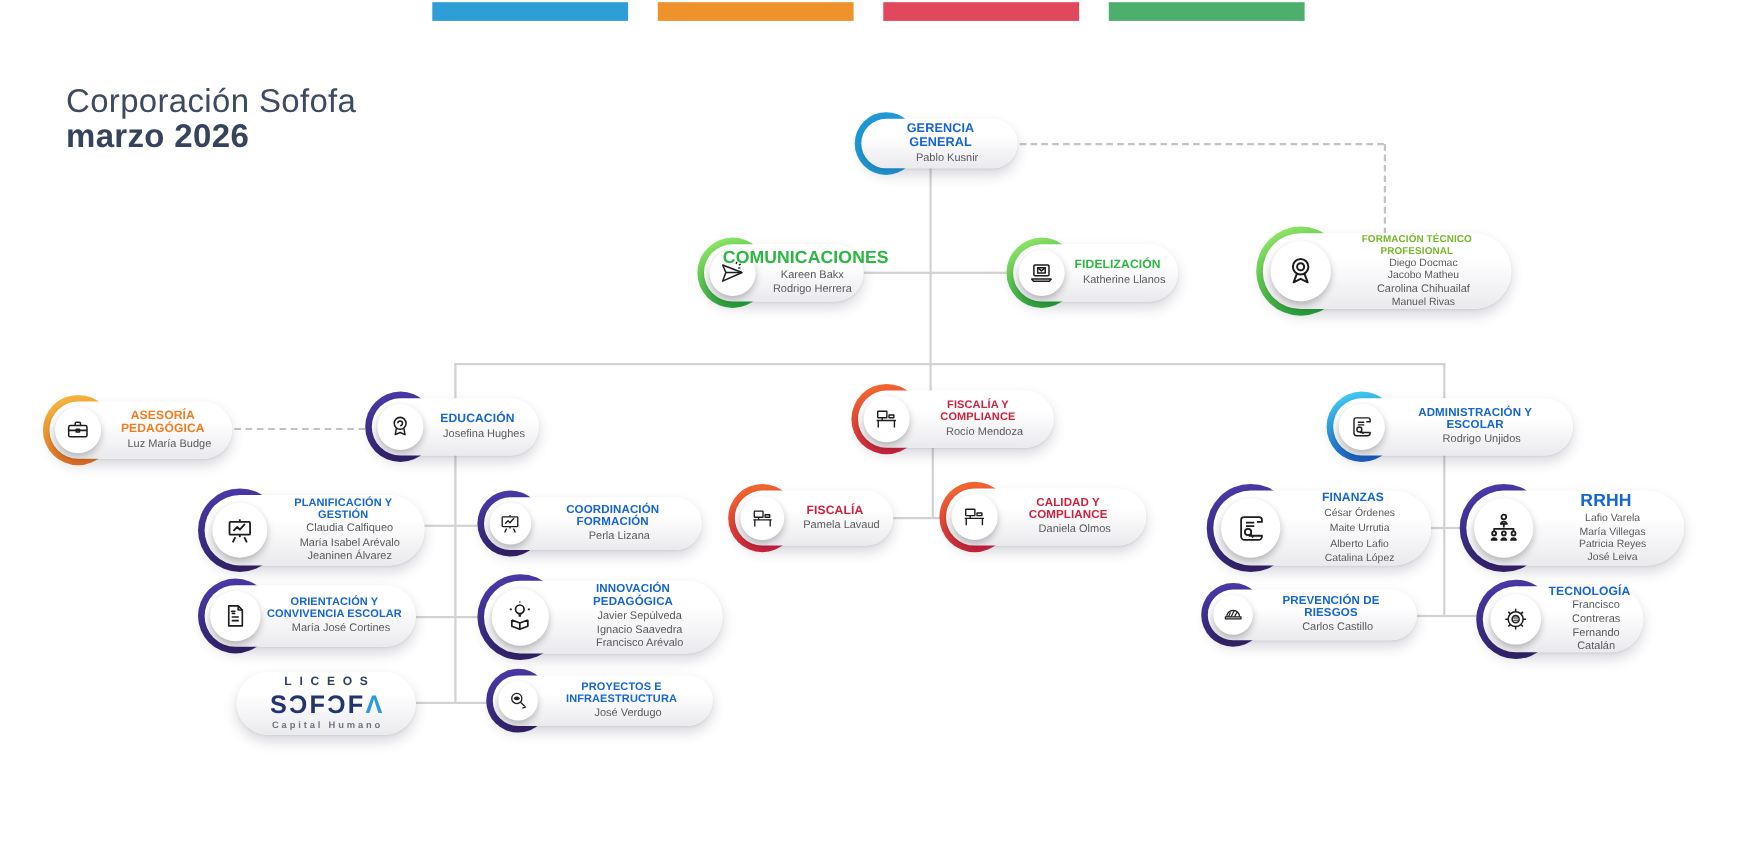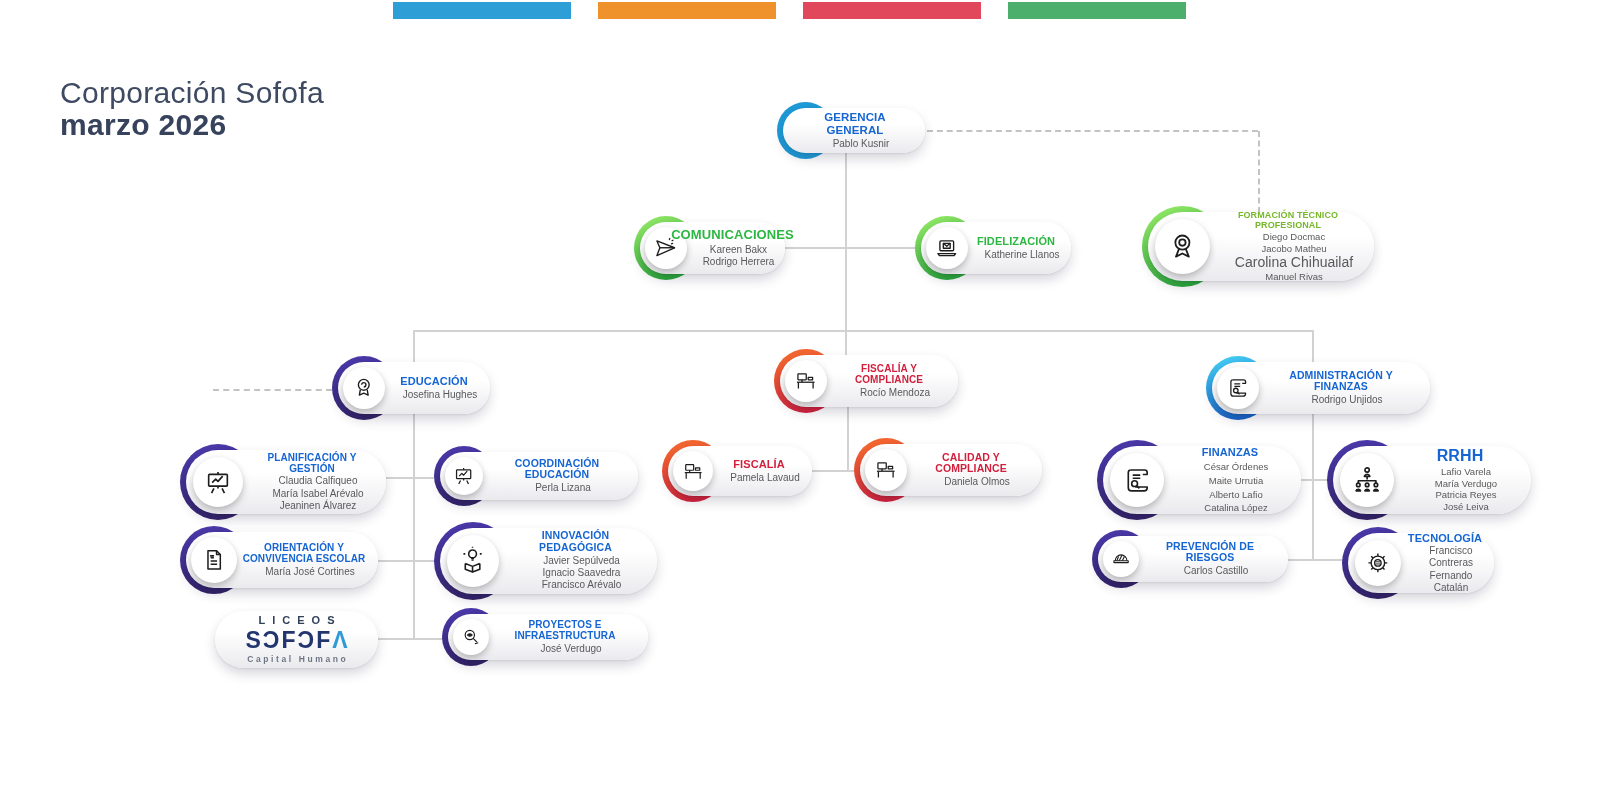--- a/index.html
+++ b/index.html
@@ -105,21 +105,21 @@
       <div class="disc ring-green" style="width: 64px; height: 64px; left: -6px; top: -6px;"></div>
       <div class="pill"></div>
       <div class="icon-circle" style="width: 42px; height: 42px; left: 5px; top: 5px;">
         <svg viewBox="0 0 24 24" fill="none" stroke="#1d1d1d" stroke-width="1.4" stroke-linejoin="round">
           <path d="M3 20 L21 12 L3 5 L6 12 Z"></path>
           <path d="M6 12 H21"></path>
           <path d="M15.5 4 l.8-2 M18 5.2 l1.8-1.2 M17.3 8 l2.2-.4" stroke-width="1.2"></path>
         </svg>
       </div>
       <div class="ntext" style="left: 50px; right: 10px;">
-        <div class="ntitle" style="color: rgb(44, 183, 66); font-size: 13px; text-align: center;">COMUNICACIONES</div>
+        <div class="ntitle" style="color: rgb(44, 183, 66); font-size: 16px; text-align: center;">COMUNICACIONES</div>
         <div class="nperson">Kareen Bakx</div>
         <div class="nperson">Rodrigo Herrera</div>
       </div>
     </div>
     <div class="node" style="left: 921px; top: 222px; width: 150px; height: 52px;">
       <div class="disc ring-green" style="width: 64px; height: 64px; left: -6px; top: -6px;"></div>
       <div class="pill"></div>
       <div class="icon-circle" style="width: 42px; height: 42px; left: 5px; top: 5px;">
         <svg viewBox="0 0 24 24" fill="none" stroke="#1d1d1d" stroke-width="1.4" stroke-linejoin="round">
           <rect x="5" y="5" width="14" height="10" rx="1"></rect>
@@ -140,22 +140,38 @@
         <svg viewBox="0 0 24 24" fill="none" stroke="#1d1d1d" stroke-width="1.4" stroke-linejoin="round">
           <circle cx="12" cy="9" r="5.5"></circle>
           <circle cx="12" cy="9" r="2.5"></circle>
           <path d="M9.5 13.5 L7 20 l5-2.5 5 2.5-2.5-6.5"></path>
         </svg>
       </div>
       <div class="ntext" style="left: 60px; right: 6px;">
         <div class="ntitle" style="color: rgb(118, 184, 42); font-size: 9px;">FORMACIÓN TÉCNICO PROFESIONAL</div>
         <div class="nperson" style="font-size: 9.5px;">Diego Docmac</div>
         <div class="nperson" style="font-size: 9.5px;">Jacobo Matheu</div>
-        <div class="nperson" style="font-size: 14px;">Carolina Chihuailaf</div>
+        <div class="nperson" style="font-size: 10px;">Carolina Chihuailaf</div>
         <div class="nperson" style="font-size: 9.5px;">Manuel Rivas</div>
+      </div>
+    </div>
+    <div class="node" style="left: 45px; top: 365px; width: 166px; height: 52px;">
+      <div class="disc ring-orange" style="width: 64px; height: 64px; left: -6px; top: -6px;"></div>
+      <div class="pill"></div>
+      <div class="icon-circle" style="width: 42px; height: 42px; left: 5px; top: 5px;">
+        <svg viewBox="0 0 24 24" fill="none" stroke="#1d1d1d" stroke-width="1.4" stroke-linejoin="round">
+          <rect x="3.5" y="8" width="17" height="10.5" rx="1.5"></rect>
+          <path d="M9.5 8 V6.5 a1.5 1.5 0 0 1 1.5-1.5 h2 a1.5 1.5 0 0 1 1.5 1.5 V8"></path>
+          <path d="M3.5 12.5 h17"></path>
+          <path d="M10.5 11.5 h3 v2.5 h-3 Z"></path>
+        </svg>
+      </div>
+      <div class="ntext" style="left: 50px; right: 10px;">
+        <div class="ntitle" style="color: rgb(244, 124, 32); font-size: 11px;">ASESORÍA PEDAGÓGICA</div>
+        <div class="nperson">Luz María Budge</div>
       </div>
     </div>
     <div class="node" style="left: 338px; top: 362px; width: 152px; height: 52px;">
       <div class="disc ring-purple" style="width: 64px; height: 64px; left: -6px; top: -6px;"></div>
       <div class="pill"></div>
       <div class="icon-circle" style="width: 42px; height: 42px; left: 5px; top: 5px;">
         <svg viewBox="0 0 24 24" fill="none" stroke="#1d1d1d" stroke-width="1.4" stroke-linejoin="round">
           <circle cx="12" cy="9" r="5.5"></circle>
           <path d="M9.8 9 a2.2 2.2 0 1 1 2.2 2.2"></path>
           <path d="M8.5 13.8 L7.5 19.5 l4.5-2 4.5 2-1-5.7"></path>
@@ -190,21 +206,21 @@
       <div class="icon-circle" style="width: 42px; height: 42px; left: 5px; top: 5px;">
         <svg viewBox="0 0 24 24" fill="none" stroke="#1d1d1d" stroke-width="1.3" stroke-linejoin="round">
           <path d="M7 4 h11 a2 2 0 0 1 2 2 v1.5 h-3.5"></path>
           <path d="M7 4 a2 2 0 0 0-2 2 v12 a2.5 2.5 0 0 0 2.5 2.5 h10 a2.5 2.5 0 0 0 2.5-2.5 v-.5 h-9.5"></path>
           <path d="M8.5 8 h6 M8.5 10.5 h6"></path>
           <circle cx="10" cy="14.8" r="2.3"></circle>
           <path d="M11.8 16.6 l2 2"></path>
         </svg>
       </div>
       <div class="ntext" style="left: 50px; right: 10px;">
-        <div class="ntitle" style="color: rgb(21, 101, 210); font-size: 10.5px;">ADMINISTRACIÓN Y FINANZAS</div>
+        <div class="ntitle" style="color: rgb(21, 101, 210); font-size: 10.5px;">ADMINISTRACIÓN Y ESCOLAR</div>
         <div class="nperson">Rodrigo Unjidos</div>
       </div>
     </div>
     <div class="node" style="left: 186px; top: 450px; width: 200px; height: 64px;">
       <div class="disc ring-purple" style="width: 76px; height: 76px; left: -6px; top: -6px;"></div>
       <div class="pill"></div>
       <div class="icon-circle" style="width: 50px; height: 50px; left: 7px; top: 7px;">
         <svg viewBox="0 0 24 24" fill="none" stroke="#1d1d1d" stroke-width="1.4" stroke-linejoin="round">
           <rect x="4" y="5.5" width="16" height="10" rx=".8"></rect>
           <path d="M12 3.5 v2 M12 15.5 v2 M8.5 17.5 l-2 4 M15.5 17.5 l2 4"></path>
@@ -222,21 +238,21 @@
       <div class="disc ring-purple" style="width: 60px; height: 60px; left: -6px; top: -6px;"></div>
       <div class="pill"></div>
       <div class="icon-circle" style="width: 38px; height: 38px; left: 5px; top: 5px;">
         <svg viewBox="0 0 24 24" fill="none" stroke="#1d1d1d" stroke-width="1.4" stroke-linejoin="round">
           <rect x="4" y="5.5" width="16" height="10" rx=".8"></rect>
           <path d="M12 3.5 v2 M12 15.5 v2 M8.5 17.5 l-2 4 M15.5 17.5 l2 4"></path>
           <path d="M7 12.5 l3-3 2 2 4-4.5"></path>
         </svg>
       </div>
       <div class="ntext" style="left: 46px; right: 10px;">
-        <div class="ntitle" style="color: rgb(21, 101, 210); font-size: 10.5px;">COORDINACIÓN EDUCACIÓN</div>
+        <div class="ntitle" style="color: rgb(21, 101, 210); font-size: 10.5px;">COORDINACIÓN FORMACIÓN</div>
         <div class="nperson">Perla Lizana</div>
       </div>
     </div>
     <div class="node" style="left: 440px; top: 528px; width: 217px; height: 66px;">
       <div class="disc ring-purple" style="width: 78px; height: 78px; left: -6px; top: -6px;"></div>
       <div class="pill"></div>
       <div class="icon-circle" style="width: 52px; height: 52px; left: 7px; top: 7px;">
         <svg viewBox="0 0 24 24" fill="none" stroke="#1d1d1d" stroke-width="1.3" stroke-linejoin="round">
           <circle cx="12" cy="6.5" r="3.2"></circle>
           <path d="M10.8 10 h2.4 M11.1 11.5 h1.8"></path>
@@ -350,21 +366,21 @@
           <path d="M12 9 v2.5 M5 14.5 v-2 h14 v2"></path>
           <circle cx="5" cy="15.8" r="1.4"></circle>
           <circle cx="12" cy="15.8" r="1.4"></circle>
           <circle cx="19" cy="15.8" r="1.4"></circle>
           <path d="M3.2 20.5 a1.9 1.9 0 0 1 3.6 0 Z M10.2 20.5 a1.9 1.9 0 0 1 3.6 0 Z M17.2 20.5 a1.9 1.9 0 0 1 3.6 0 Z"></path>
         </svg>
       </div>
       <div class="ntext" style="left: 66px; right: 10px;">
         <div class="ntitle" style="color: rgb(21, 101, 210); font-size: 16px;">RRHH</div>
         <div class="nperson" style="font-size: 9.5px;">Lafio Varela</div>
-        <div class="nperson" style="font-size: 9.5px;">María Verdugo</div>
+        <div class="nperson" style="font-size: 9.5px;">María Villegas</div>
         <div class="nperson" style="font-size: 9.5px;">Patricia Reyes</div>
         <div class="nperson" style="font-size: 9.5px;">José Leiva</div>
       </div>
     </div>
     <div class="node" style="left: 1098px; top: 536px; width: 190px; height: 46px;">
       <div class="disc ring-purple" style="width: 58px; height: 58px; left: -6px; top: -6px;"></div>
       <div class="pill"></div>
       <div class="icon-circle" style="width: 36px; height: 36px; left: 5px; top: 5px;">
         <svg viewBox="0 0 24 24" fill="none" stroke="#1d1d1d" stroke-width="1.3" stroke-linejoin="round">
           <path d="M5 14 a7 7 0 0 1 14 0"></path>

